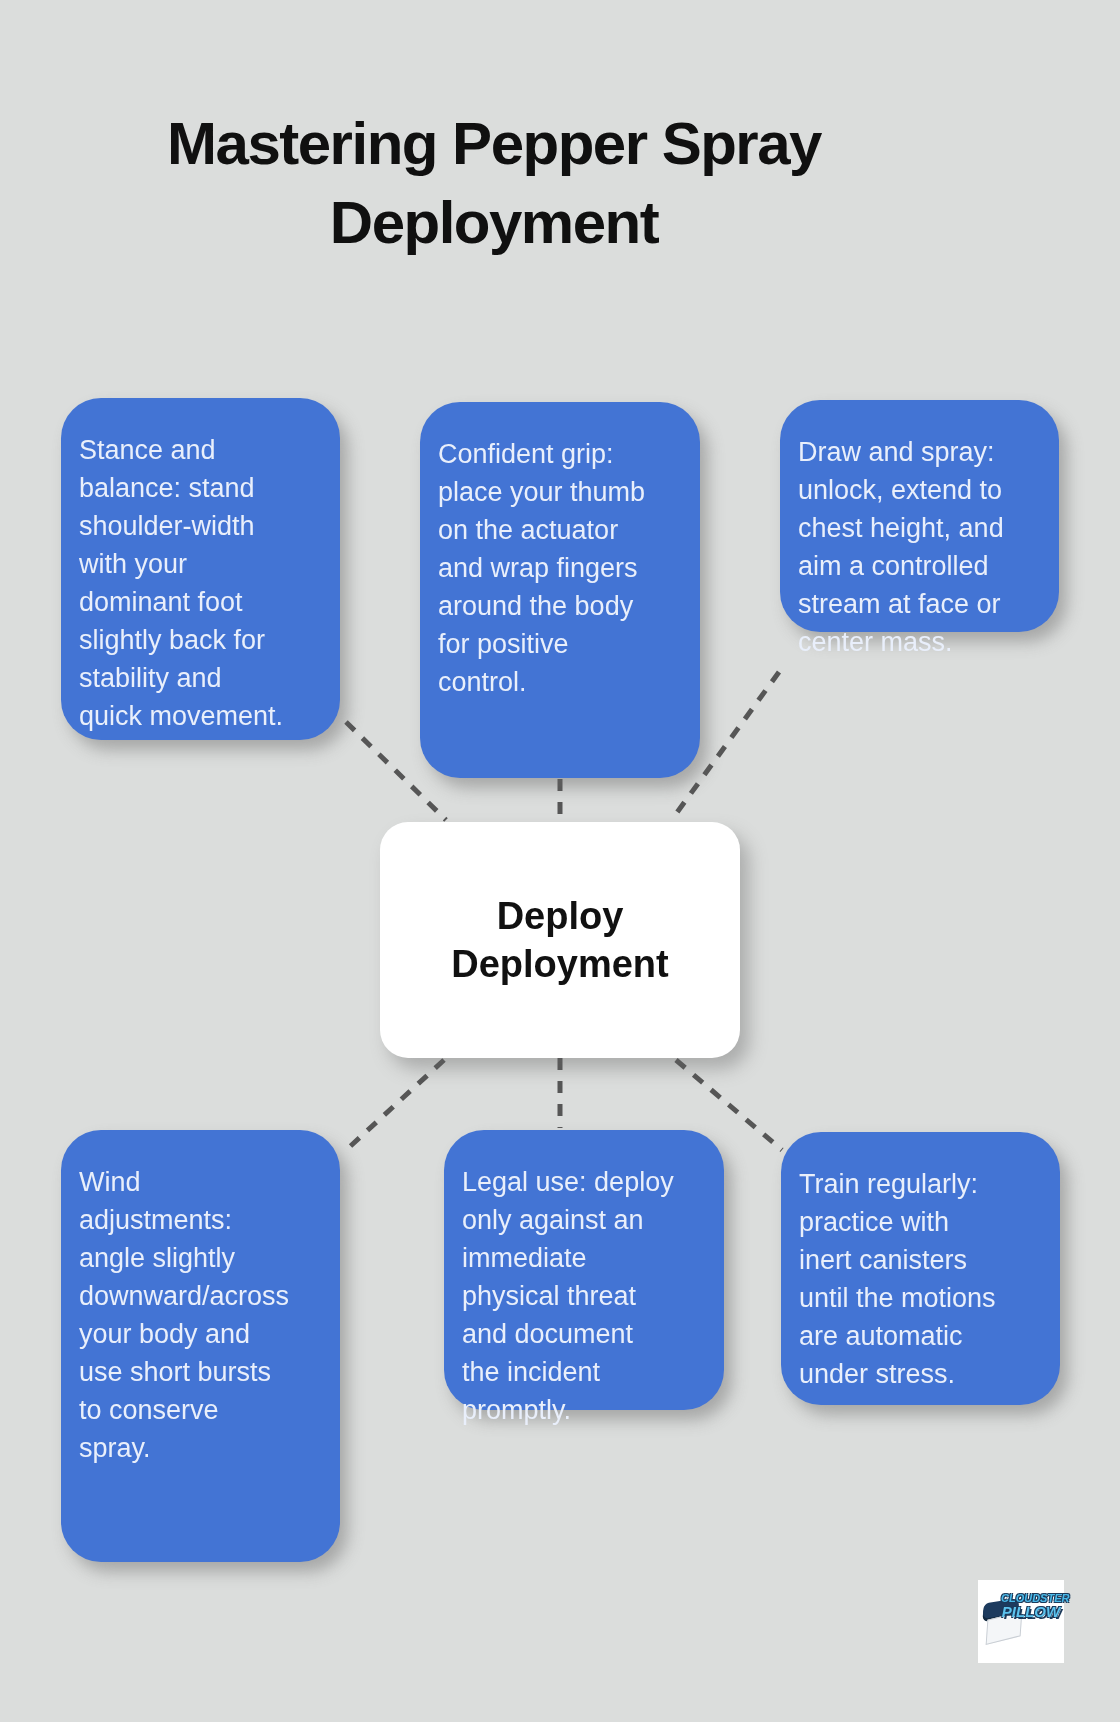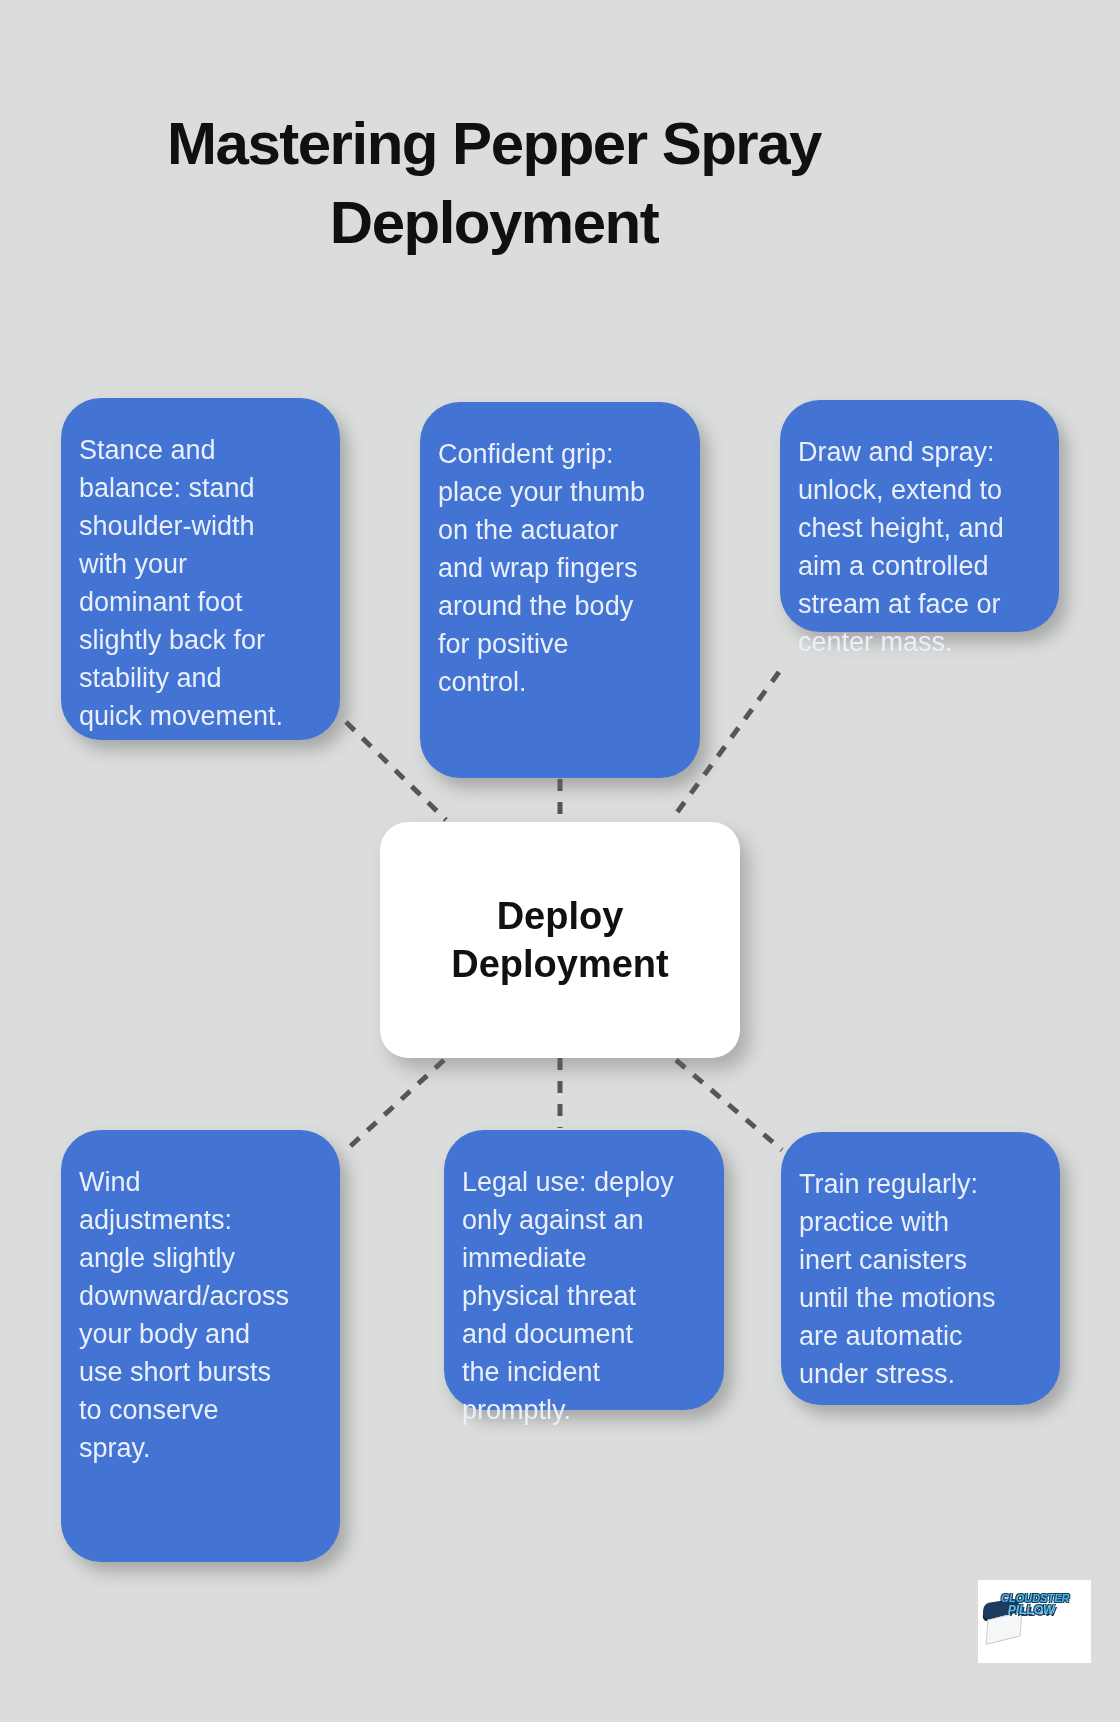--- a/index.html
+++ b/index.html
@@ -52,21 +52,20 @@
     display:flex;align-items:center;justify-content:center;
     text-align:center;
     font-size:38px;line-height:48px;font-weight:700;
     color:#111111;
     white-space:pre-line;
   }
   .logo-box{
     position:absolute;
     left:978px;top:1580px;width:86px;height:83px;
     background:#ffffff;
-    padding-left:27px;
   }
   .pillow-shape{
     position:absolute;left:5px;top:21px;width:36px;height:15px;
     background:#1d3b5e;
     border-radius:5px 7px 4px 6px;
     transform:rotate(-9deg) skewX(-14deg);
     box-shadow:0 3px 0 #12293f;
   }
   .pillow-sheet{
     position:absolute;left:8px;top:36px;width:34px;height:22px;
@@ -77,21 +76,21 @@
   .logo-text-1{
     position:absolute;left:23px;top:12px;width:60px;
     font-size:11px;font-weight:700;font-style:italic;
     letter-spacing:0px;
     color:#49b9e9;
     text-shadow:-1px -1px 0 #1b3a5a,1px -1px 0 #1b3a5a,-1px 1px 0 #1b3a5a,1px 1px 0 #1b3a5a;
     text-align:center;
   }
   .logo-text-2{
     position:absolute;left:23px;top:23px;width:60px;
-    font-size:12px;font-weight:700;font-style:italic;
+    font-size:15px;font-weight:700;font-style:italic;
     color:#5cc3ee;
     text-shadow:-1px -1px 0 #1b3a5a,1px -1px 0 #1b3a5a,-1px 1px 0 #1b3a5a,2px 2px 0 #1b3a5a;
     text-align:center;
   }
 </style>
 </head>
 <body>
 
 <div class="title">Mastering Pepper Spray
 Deployment</div>

